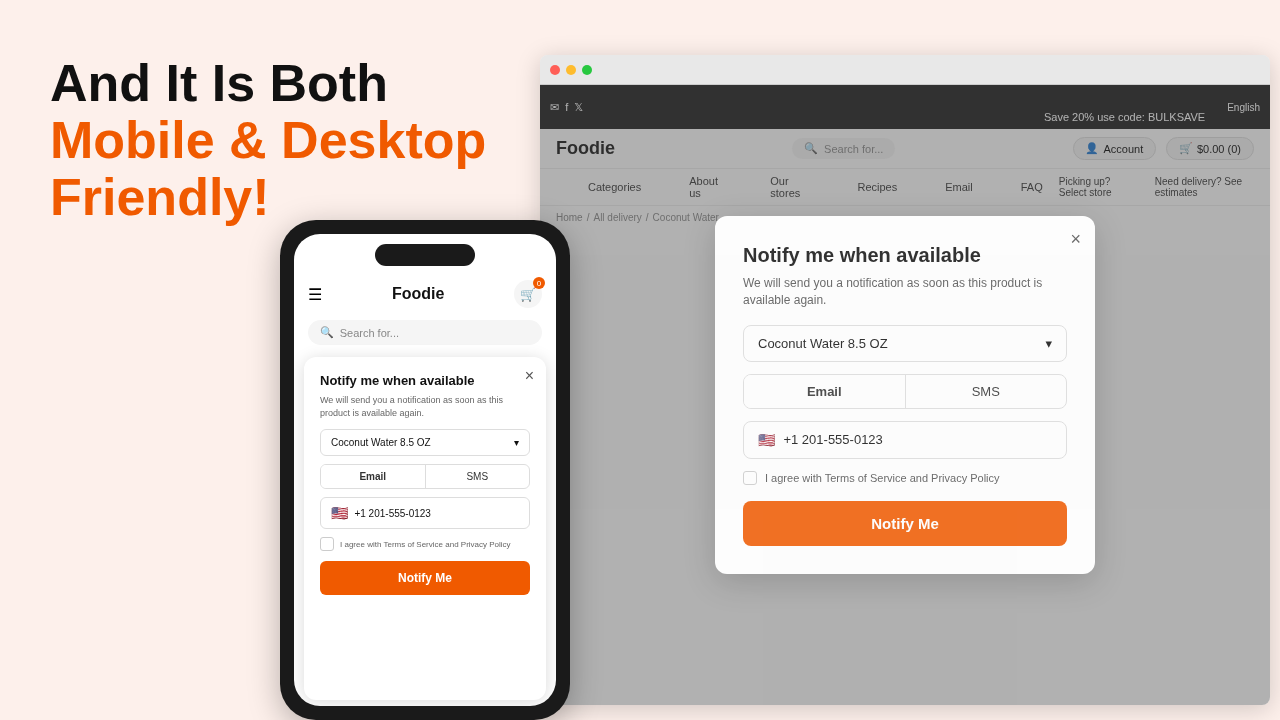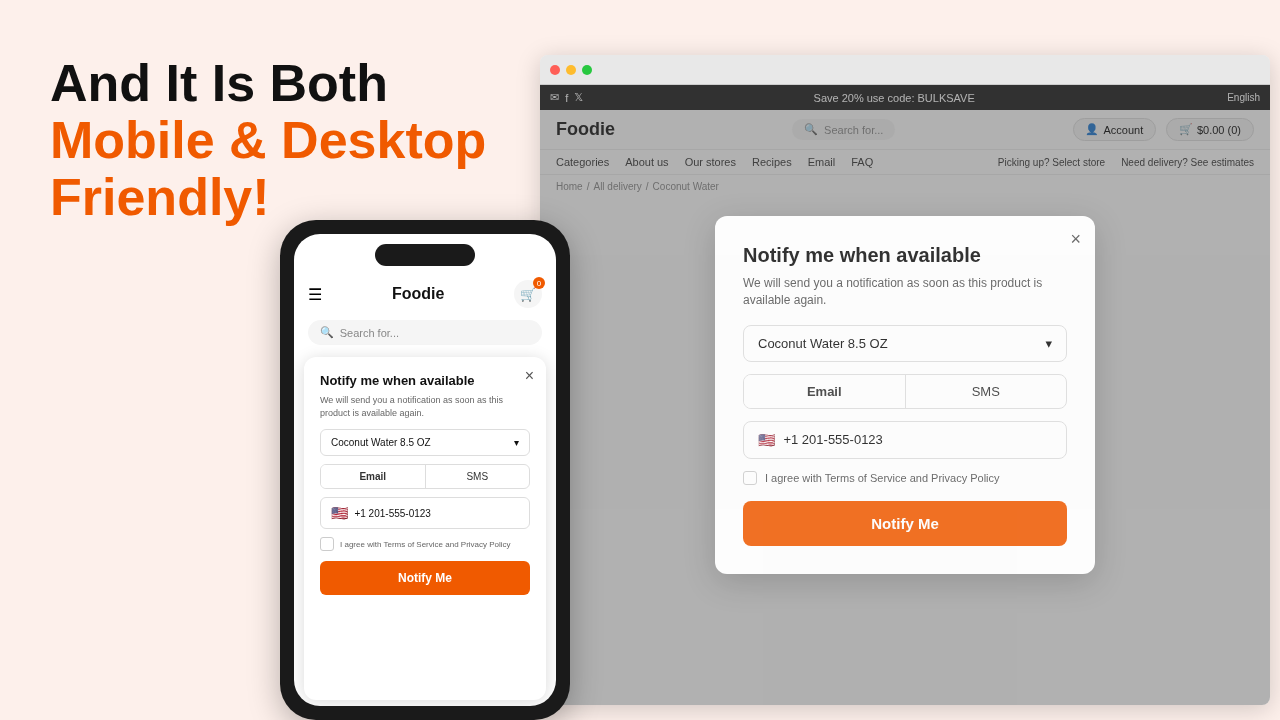--- a/index.html
+++ b/index.html
@@ -73,21 +73,21 @@
       background: #1a1a1a;
       color: #fff;
       font-size: 11px;
       text-align: center;
       padding: 6px 10px;
       display: flex;
       align-items: center;
       justify-content: space-between;
     }
     .banner-icons { display: flex; gap: 6px; align-items: center; }
-    .banner-center { flex: 1; text-align: center; }
+    .banner-center { flex: 1; text-align: right; margin-top: 20px; }
     .banner-right { font-size: 10px; margin-left: 22px; }
 
     
     .site-nav {
       display: flex;
       align-items: center;
       justify-content: space-between;
       padding: 8px 16px;
       border-bottom: 1px solid #eee;
     }
@@ -101,21 +101,21 @@
     .nav-btn {
       background: #f5f5f5; border: 1px solid #ddd; border-radius: 20px;
       padding: 4px 12px; font-size: 11px; cursor: pointer;
       display: flex; align-items: center; gap: 4px;
     }
     .nav-links {
       display: flex; gap: 16px; padding: 6px 16px;
       font-size: 11px; color: #333; border-bottom: 1px solid #eee;
       align-items: center;
     }
-    .nav-link { cursor: pointer; }
+    .nav-link { cursor: pointer; margin-left: 32px; }
     .nav-right-icons { margin-left: auto; display: flex; gap: 16px; font-size: 10px; justify-content: center; }
 
     .breadcrumb {
       padding: 6px 16px; font-size: 10px; color: #888;
       display: flex; gap: 4px;
     }
 
     
     .desktop-modal-overlay {
       position: absolute;

